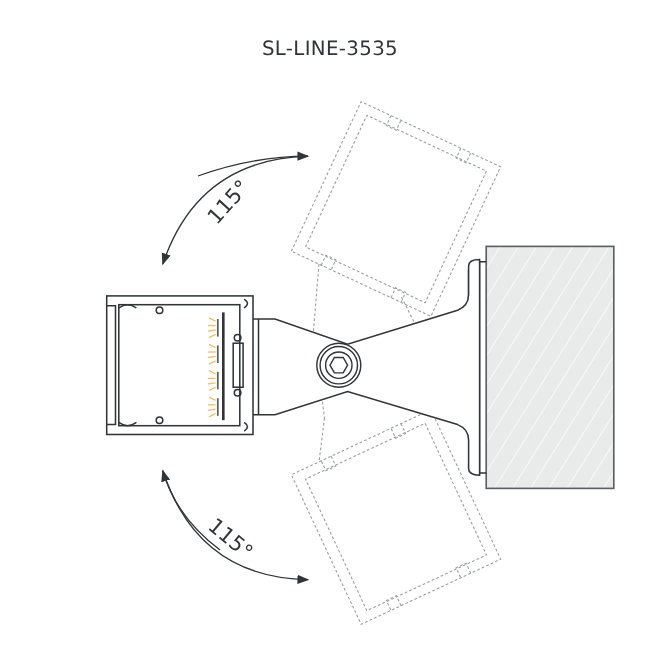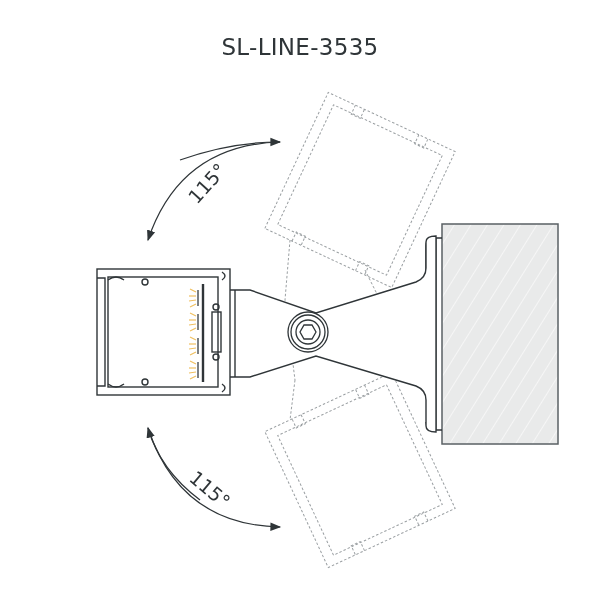--- a/index.html
+++ b/index.html
@@ -1,19 +1,19 @@
 <!DOCTYPE html>
 <html><head>
 <meta charset="utf-8">
 <style>
   html, body { margin: 0; padding: 0; background: #ffffff; }
   body { width: 600px; height: 600px; position: relative; overflow: hidden; }
   .title {
     position: absolute; left: 0; top: 34px; width: 600px; text-align: center;
-    font-family: "DejaVu Sans", sans-serif; font-size: 23px; color: #2f3538;
+    font-family: "DejaVu Sans", sans-serif; font-size: 18px; color: #2f3538;
     letter-spacing: 0.3px;
   }
   svg { position: absolute; left: 0; top: 0; }
   .label { font-family: "DejaVu Sans", sans-serif; font-size: 19px; fill: #2f3538; }
 </style>
 </head>
 <body>
 
 <div class="title">SL-LINE-3535</div>
 

